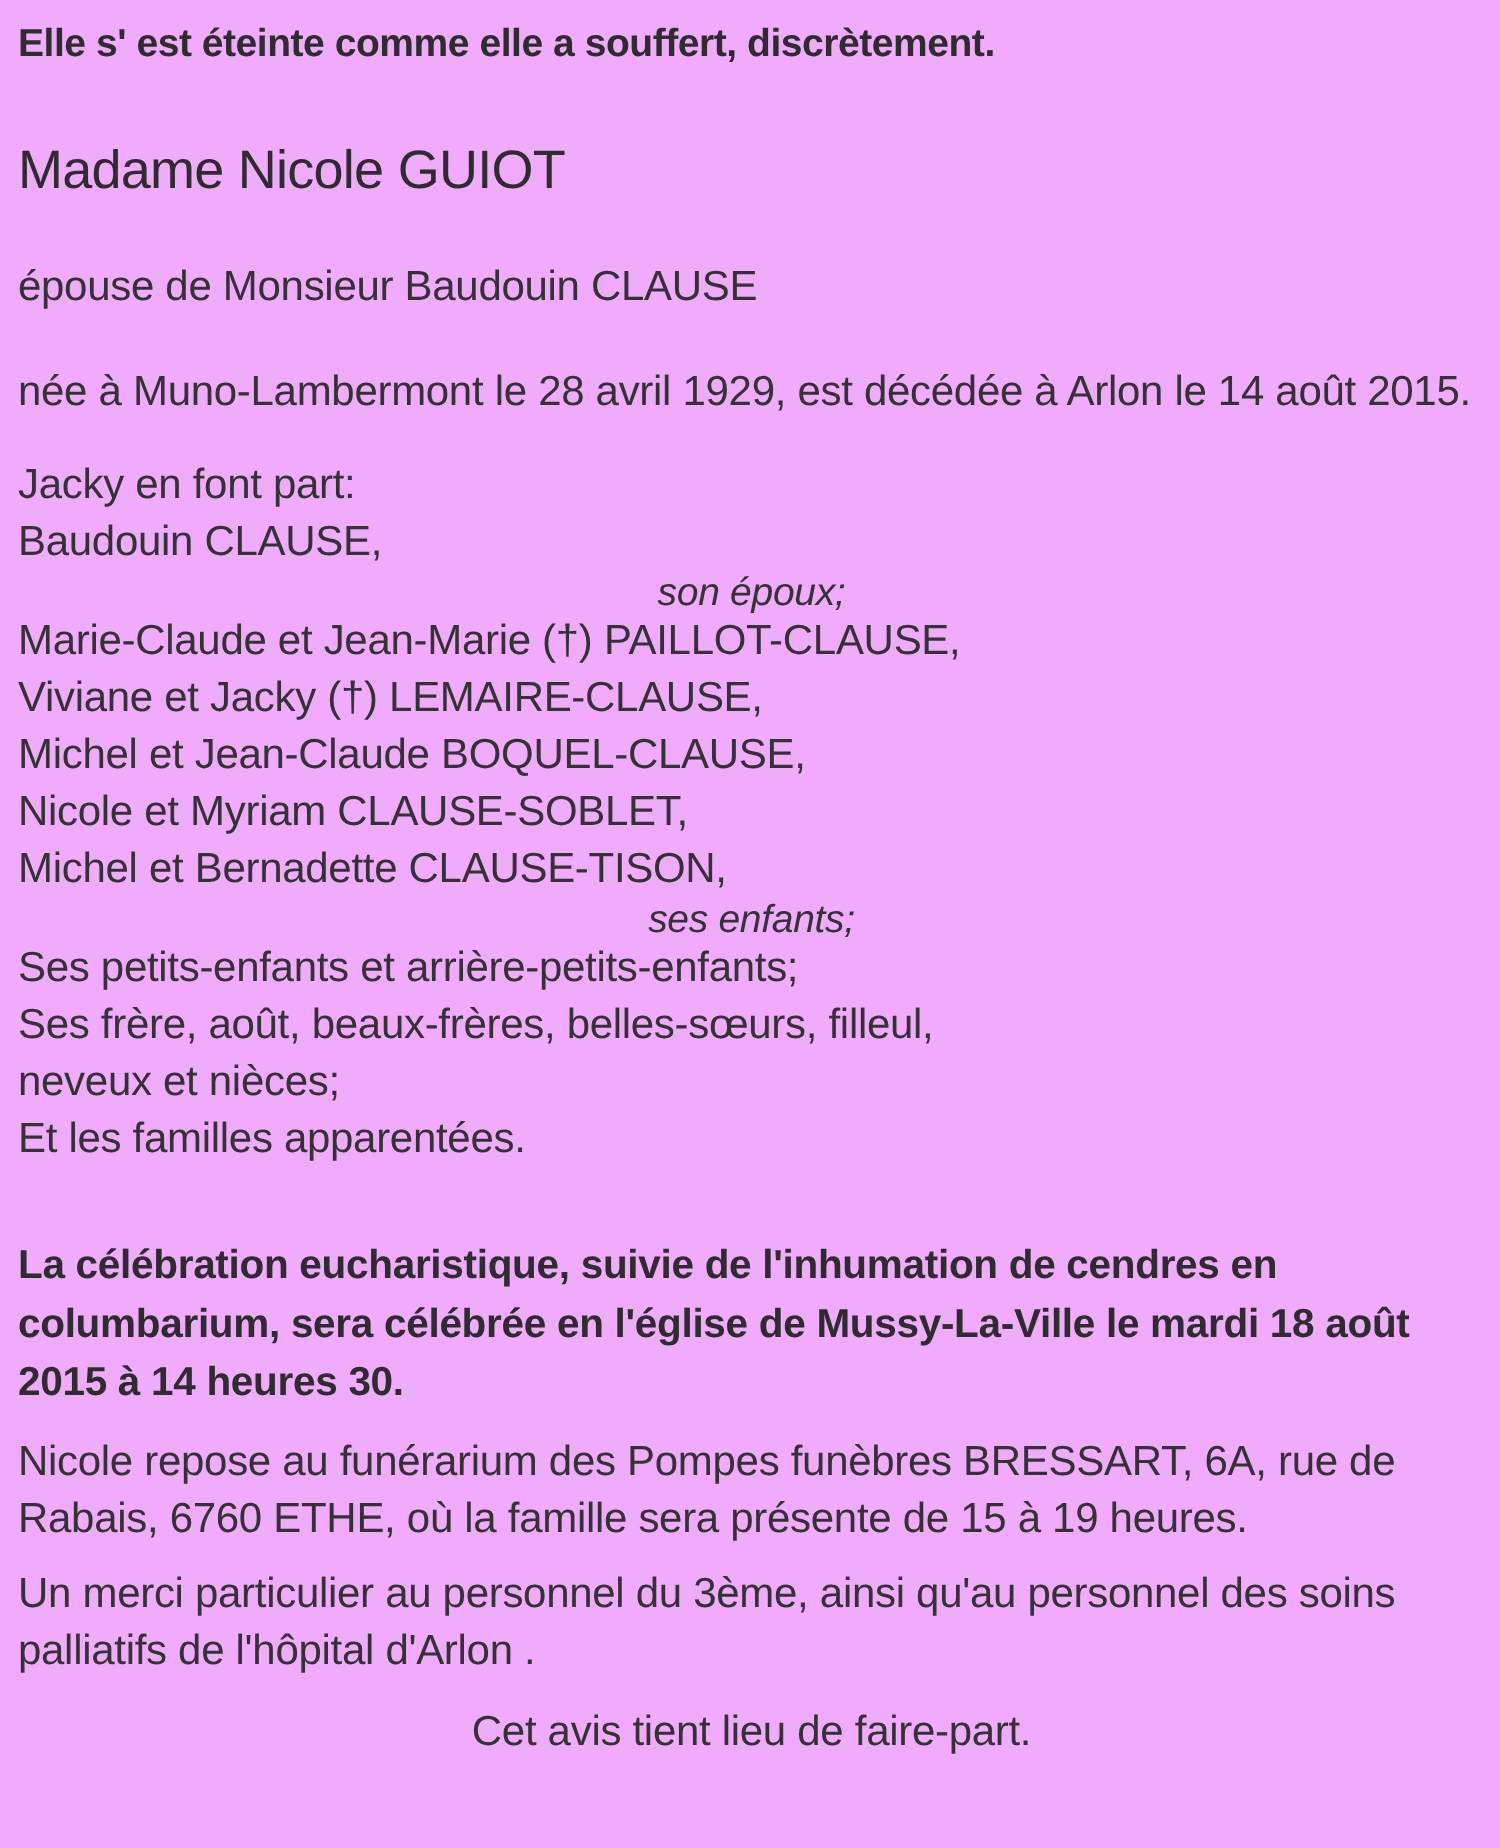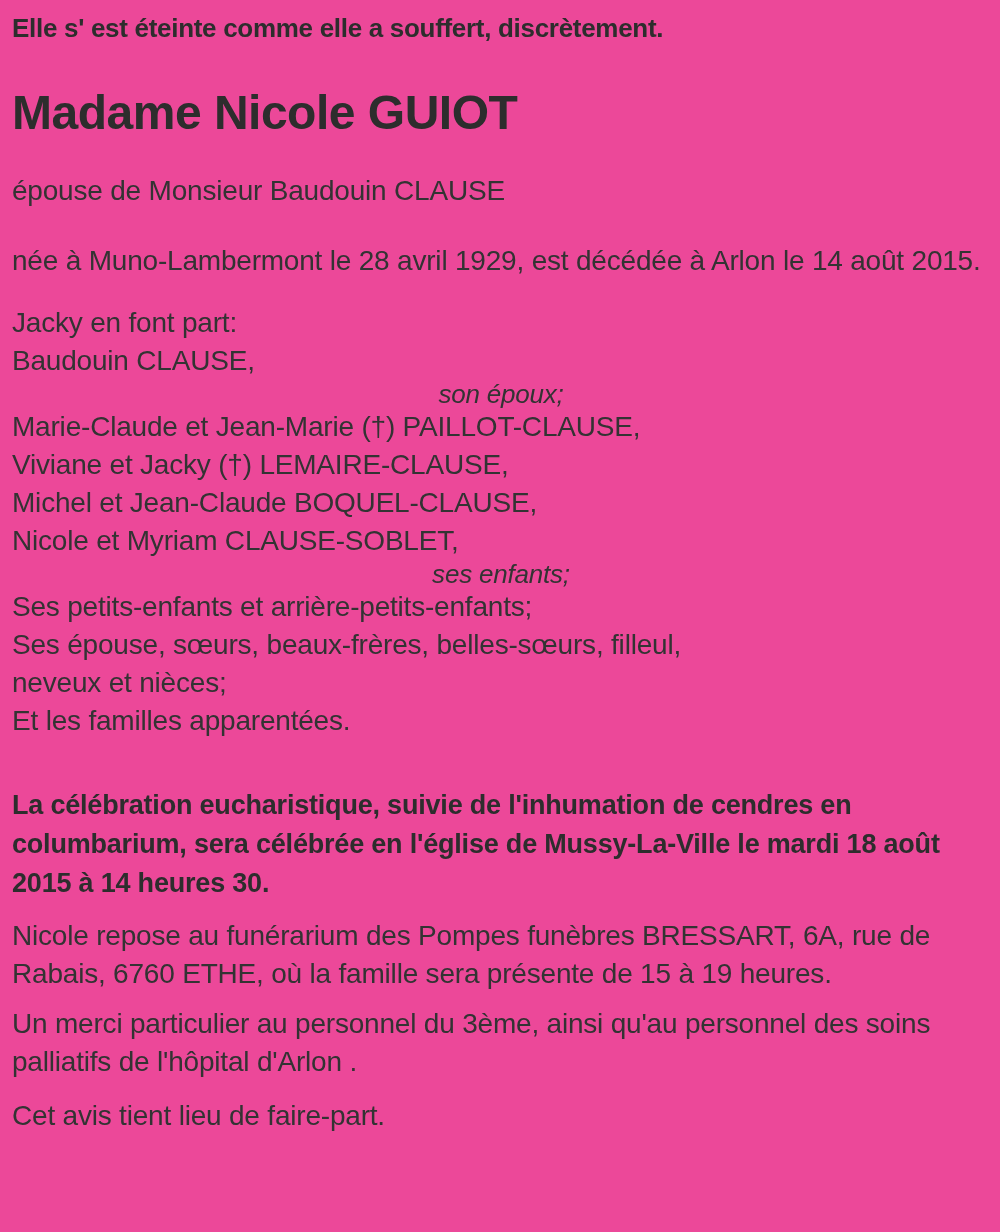--- a/index.html
+++ b/index.html
@@ -12,33 +12,33 @@
     width: 1000px;
     height: 1232px;
     color: #333333;
     font-family: "Liberation Sans", "DejaVu Sans", sans-serif;
     overflow: hidden;
   }
   .page {
     width: 1000px;
     height: 1232px;
     padding: 13px 10px 0 12px;
-    background: #ec4899;
+    background: #f0abfc;
   }
   .epitaph {
     font-size: 26px;
     font-weight: bold;
     line-height: 30px;
     letter-spacing: -0.3px;
     margin: 0;
     color: #2d2d2d;
   }
   .title {
-    font-size: 48px;
-    font-weight: bold;
+    font-size: 36px;
+    font-weight: normal;
     line-height: 44px;
     letter-spacing: -0.5px;
     margin: 48px 0 0 0;
     color: #2d2d2d;
   }
   .body-text {
     font-size: 28px;
     line-height: 38px;
     letter-spacing: -0.2px;
     margin: 0;
@@ -57,21 +57,21 @@
   .ceremony {
     font-size: 27px;
     font-weight: bold;
     line-height: 39px;
     letter-spacing: -0.2px;
     margin: 46px 0 0 0;
     color: #2d2d2d;
   }
   .repose  { margin-top: 14px; }
   .thanks  { margin-top: 12px; }
-  .closing { margin-top: 16px; }
+  .closing { margin-top: 16px; text-align: center; }
 </style>
 </head>
 <body>
 
 <div class="page">
 
   <p class="epitaph">Elle s' est éteinte comme elle a souffert, discrètement.</p>
 
   <h1 class="title">Madame Nicole GUIOT</h1>
 
@@ -84,25 +84,26 @@
   <div class="family-list">
 
     <div class="name-line">Baudouin CLAUSE,</div>
 
     <div class="relation-line">son époux;</div>
 
     <div class="name-line">Marie-Claude et Jean-Marie (†) PAILLOT-CLAUSE,</div>
     <div class="name-line">Viviane et Jacky (†) LEMAIRE-CLAUSE,</div>
     <div class="name-line">Michel et Jean-Claude BOQUEL-CLAUSE,</div>
     <div class="name-line">Nicole et Myriam CLAUSE-SOBLET,</div>
+    <div class="name-line">Michel et Bernadette CLAUSE-TISON,</div>
 
     <div class="relation-line">ses enfants;</div>
 
     <div class="name-line">Ses petits-enfants et arrière-petits-enfants;</div>
-    <div class="name-line">Ses épouse, sœurs, beaux-frères, belles-sœurs, filleul,</div>
+    <div class="name-line">Ses frère, août, beaux-frères, belles-sœurs, filleul,</div>
     <div class="name-line">neveux et nièces;</div>
     <div class="name-line">Et les familles apparentées.</div>
 
   </div>
 
   <p class="ceremony">La célébration eucharistique, suivie de l'inhumation de cendres en columbarium, sera célébrée en l'église de Mussy-La-Ville le mardi 18 août 2015 à 14 heures 30.</p>
 
   <p class="body-text repose">Nicole repose au funérarium des Pompes funèbres BRESSART, 6A, rue de Rabais, 6760 ETHE, où la famille sera présente de 15 à 19 heures.</p>
 
   <p class="body-text thanks">Un merci particulier au personnel du 3ème, ainsi qu'au personnel des soins palliatifs de l'hôpital d'Arlon .</p>

